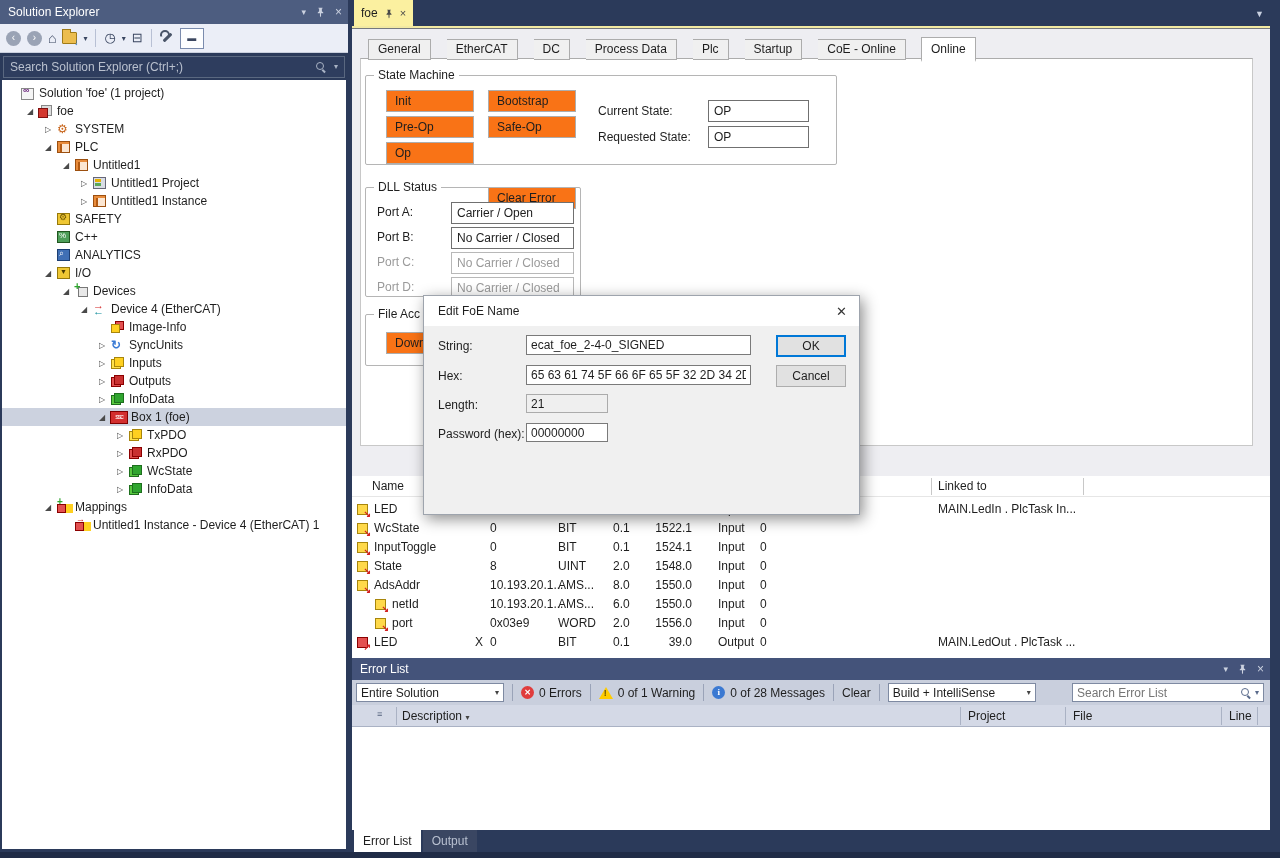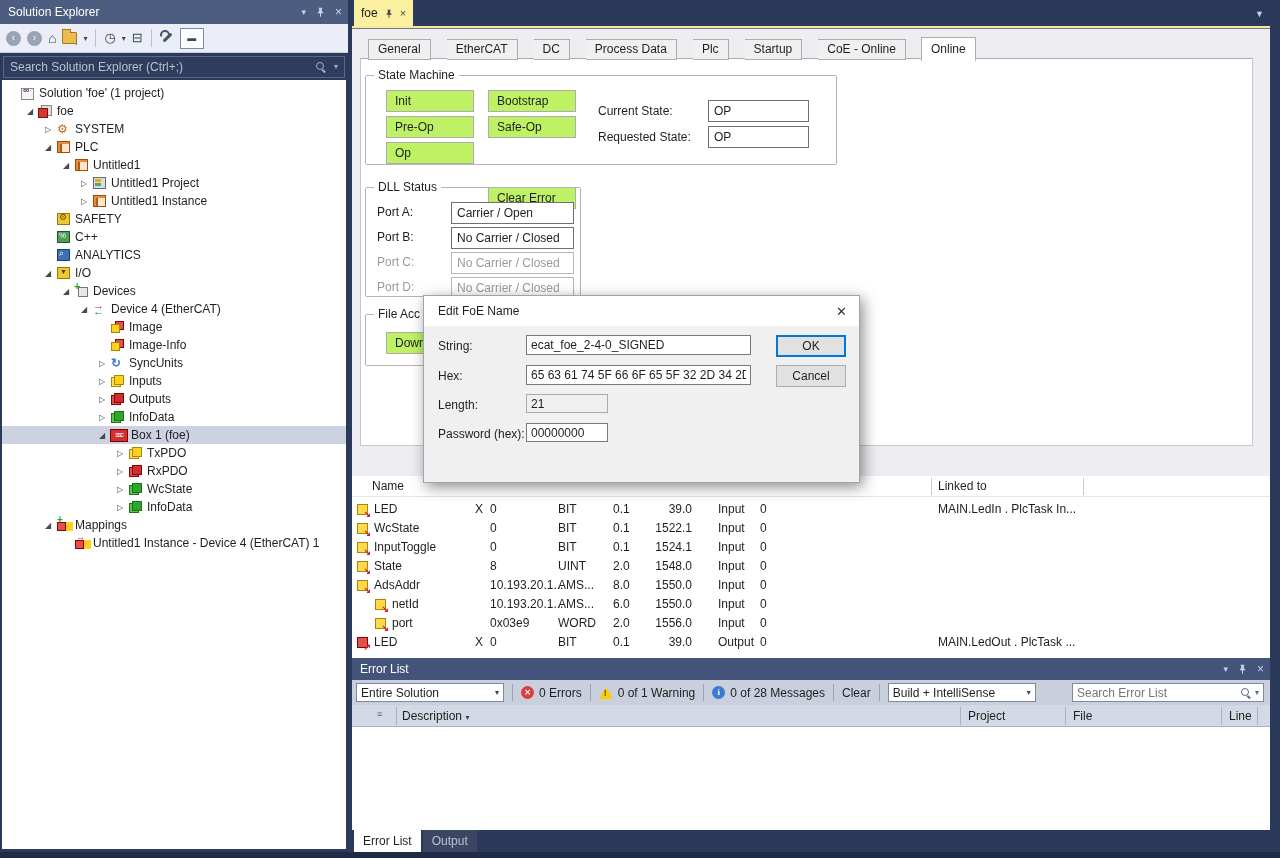--- a/index.html
+++ b/index.html
@@ -85,41 +85,41 @@
   .tabwell-caret { position:absolute; right:6px; top:9px; color:#c8d0e0; font-size:9px; }
   .doc-underline { position:absolute; left:0; right:0; top:26px; height:2px; background:#f2e9a2; }
   .doc-body { position:absolute; left:0; right:0; top:28px; bottom:0; background:#eeeef2; border-top:1px solid #75787e; }
   .subtabs { position:absolute; left:16px; top:8px; display:flex; align-items:flex-end; z-index:3;gap:16px; }
   .subtab { height:21px; line-height:19px; padding:0 9px; background:#f0f0f0; border:1px solid #acacac; border-left:none; cursor:default; }
   .subtab:first-child { border-left:1px solid #acacac; }
   .subtab.active { background:#fff; height:25px; line-height:23px; border:1px solid #acacac; border-bottom:2px solid #fff; margin-bottom:-2px; margin-left:-1px; z-index:4; }
   .tabpage { position:absolute; left:8px; top:29px; width:893px; height:388px; background:#fff; border:1px solid #c8c8c8; border-top:1px solid #acacac; }
   .grp { position:absolute; border:1px solid #b5b5b5; border-radius:2px; }
   .grp .legend { position:absolute; top:-8px; left:8px; background:#fff; padding:0 4px; }
-  .w32btn { position:absolute; height:22px; background:#bef264; border:1px solid #adadad; text-align:left; padding:0 0 0 8px; font-family:"Liberation Sans",sans-serif; font-size:12px; color:#1e1e1e; line-height:20px; }
+  .w32btn { position:absolute; height:22px; background:#f97316; border:1px solid #adadad; text-align:left; padding:0 0 0 8px; font-family:"Liberation Sans",sans-serif; font-size:12px; color:#1e1e1e; line-height:20px; }
   .robox { position:absolute; height:22px; background:#fff; border:1px solid #707070; padding:2px 5px; line-height:16px; }
   .robox.dis { border-color:#b8b8b8; color:#9a9a9a; }
   .flabel { position:absolute; }
   .flabel.dis { color:#9a9a9a; }
 
   
   .grid { position:absolute; left:0; right:0; top:447px; height:210px; background:#fff; }
   .grid-header { position:absolute; left:0; right:0; top:0; height:21px; background:#fff; border-bottom:1px solid #e6e6e6; }
   .grid-header .h { position:absolute; top:3px; }
   .grid-header .vsep { position:absolute; top:2px; height:17px; width:1px; background:#c8c8c8; }
   .grow { position:absolute; left:0; right:0; height:19px; }
   .grow span { position:absolute; top:2px; white-space:nowrap; }
   .gi { position:absolute; width:14px; height:14px; top:2px; }
   .gi::before { content:''; position:absolute; left:1px; top:2px; width:9px; height:9px; border:1px solid #a8860b; background:#ffd94a; }
   .gi.out::before { background:#e35050; border-color:#8b0000; }
   .gi::after { content:'↘'; position:absolute; right:-1px; bottom:-3px; color:#d22222; font-size:9px; font-weight:bold; }
   .gi.out::after { content:'↗'; }
 
   
-  .dlg { position:absolute; left:423px; top:295px; width:437px; height:188px; background:#f0f0f0; border:1px solid #9ea4ad; box-shadow:3px 4px 14px rgba(0,0,0,.45); z-index:50; }
+  .dlg { position:absolute; left:423px; top:295px; width:437px; height:220px; background:#f0f0f0; border:1px solid #9ea4ad; box-shadow:3px 4px 14px rgba(0,0,0,.45); z-index:50; }
   .dlg-title { height:30px; background:#fff; display:flex; align-items:center; padding:0 12px 0 14px; }
   .dlg-title .t { flex:1; }
   .dlg-title .x { color:#333; font-size:13px; }
   .dlg label { position:absolute; left:14px; }
   .dlg input[type="text"] { position:absolute; height:20px; border:1px solid #7a7a7a; background:#fff; padding:0 4px; font-family:"Liberation Sans",sans-serif; font-size:12px; color:#1e1e1e; overflow:hidden; white-space:nowrap; }
   .dlg input.dis { background:#efefef; border-color:#ababab; }
   .dlg .btn { position:absolute; width:70px; height:22px; background:#e1e1e1; border:1px solid #adadad; font-family:"Liberation Sans",sans-serif; font-size:12px; color:#1e1e1e; }
   .dlg .btn.default { border:2px solid #0078d7; }
 
   
@@ -262,26 +262,20 @@
       <div class="trow">
         <span style="flex: 0 0 74px;"></span>
         <span class="texp">◢</span>
         <span class="tic i-ethercat"></span>
         <span class="tlabel">Device 4 (EtherCAT)</span>
       </div>
       <div class="trow">
         <span style="flex: 0 0 92px;"></span>
         <span class="texp"></span>
         <span class="tic i-image"></span>
-        <span class="tlabel">Image</span>
-      </div>
-      <div class="trow">
-        <span style="flex: 0 0 92px;"></span>
-        <span class="texp"></span>
-        <span class="tic i-image"></span>
         <span class="tlabel">Image-Info</span>
       </div>
       <div class="trow">
         <span style="flex: 0 0 92px;"></span>
         <span class="texp">▷</span>
         <span class="tic i-syncunits"></span>
         <span class="tlabel">SyncUnits</span>
       </div>
       <div class="trow">
         <span style="flex: 0 0 92px;"></span>

